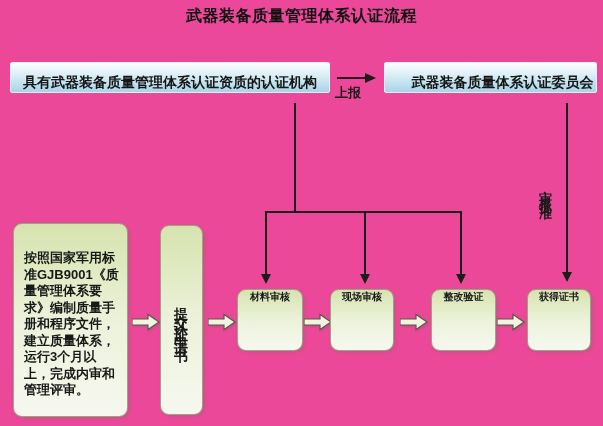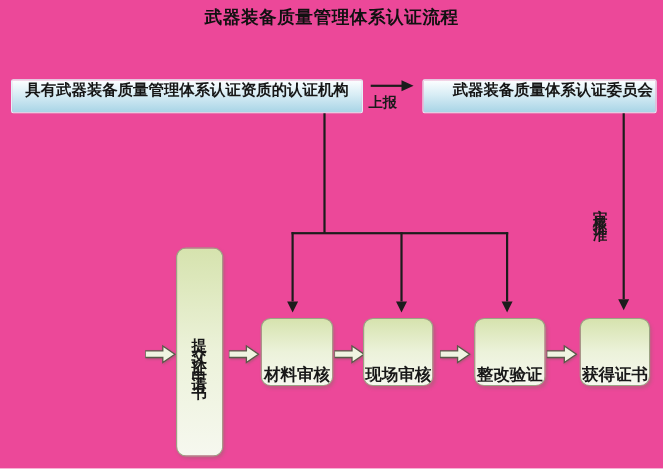--- a/index.html
+++ b/index.html
@@ -3,43 +3,43 @@
 <meta charset="utf-8">
 <style>
   html,body{margin:0;padding:0;background:#ffffff;}
   body{font-family:"Liberation Sans","DejaVu Sans",sans-serif;color:#1a1a1a;}
   .canvas{position:relative;width:603px;height:426px;background:#ec4899;overflow:hidden;}
 
   .title{position:absolute;left:0;top:6px;width:603px;text-align:center;
          font-size:16px;font-weight:bold;letter-spacing:0.5px;color:#111;}
 
   
-  .blue-box{position:absolute;top:72px;height:31px;border-radius:2px;
+  .blue-box{position:absolute;top:62px;height:31px;border-radius:2px;
             background:linear-gradient(180deg,#fdfeff 0%,#d8edf5 45%,#a8d4e6 100%);
             border:1px solid #e4f1f7;box-sizing:border-box;
-            display:flex;align-items:flex-start;justify-content:center;
+            display:flex;align-items:flex-end;justify-content:center;
             font-size:14px;font-weight:bold;color:#161616;}
   .blue-box.left{left:10px;width:320px;}
   .blue-box.right{left:384px;width:213px;padding-left:24px;}
 
   
   .green-box{position:absolute;box-sizing:border-box;
              background:linear-gradient(180deg,#d6e3ae 0%,#ecf2da 50%,#f6f8ef 100%);
              border:1px solid #9aa383;border-radius:9px;
              box-shadow:1.5px 2px 2.5px rgba(110,120,90,0.28);
              font-weight:bold;color:#181818;}
   .prep-box{left:13px;top:223px;width:115px;height:194px;
             font-size:13px;line-height:16.5px;padding:26px 7px 0 10px;
             white-space:pre-line;}
   .app-box{left:160px;top:225px;width:43px;height:190px;
            display:flex;align-items:center;justify-content:center;}
   .app-box .vtext{writing-mode:vertical-rl;text-orientation:upright;
                   font-size:14px;letter-spacing:7px;}
-  .step-box{top:289px;height:62px;display:flex;align-items:flex-end;justify-content:center;
-            font-size:15px;}
+  .step-box{top:289px;height:62px;display:flex;align-items:flex-start;justify-content:center;
+            font-size:10px;}
   .step-0{left:237px;width:66px;}
   .step-1{left:330px;width:64px;}
   .step-2{left:431px;width:65px;}
   .step-3{left:527px;width:64px;}
 
   
   .line{position:absolute;background:#1c1c1c;}
   .head-down{position:absolute;width:0;height:0;
              border-left:5px solid transparent;border-right:5px solid transparent;
              border-top:10px solid #1c1c1c;}
@@ -86,20 +86,29 @@
 
   <div class="line" style="left:460px;top:211px;width:2px;height:63px;"></div>
   <div class="head-down" style="left:456px;top:274px;"></div>
 
   <div class="line" style="left:566px;top:103px;width:2px;height:169px;"></div>
   <div class="head-down" style="left:562px;top:272px;"></div>
   <div class="approval-label">
     <span class="vtext">审核批准</span>
   </div>
 
+  <div class="green-box prep-box">按照国家军用标
+准GJB9001《质
+量管理体系要
+求》编制质量手
+册和程序文件，
+建立质量体系，
+运行3个月以
+上，完成内审和
+管理评审。</div>
 
   <svg class="flow-arrow fa-0" viewBox="0 0 28 18">
     <polygon points="0,6 16,6 16,1.5 27,9 16,16.5 16,12 0,12" fill="#f0f4e1" stroke="#5a5a4a" stroke-width="1.2"></polygon>
   </svg>
 
   <div class="green-box app-box">
     <span class="vtext">提交认证申请书</span>
   </div>
 
   <svg class="flow-arrow fa-1" viewBox="0 0 28 18">

